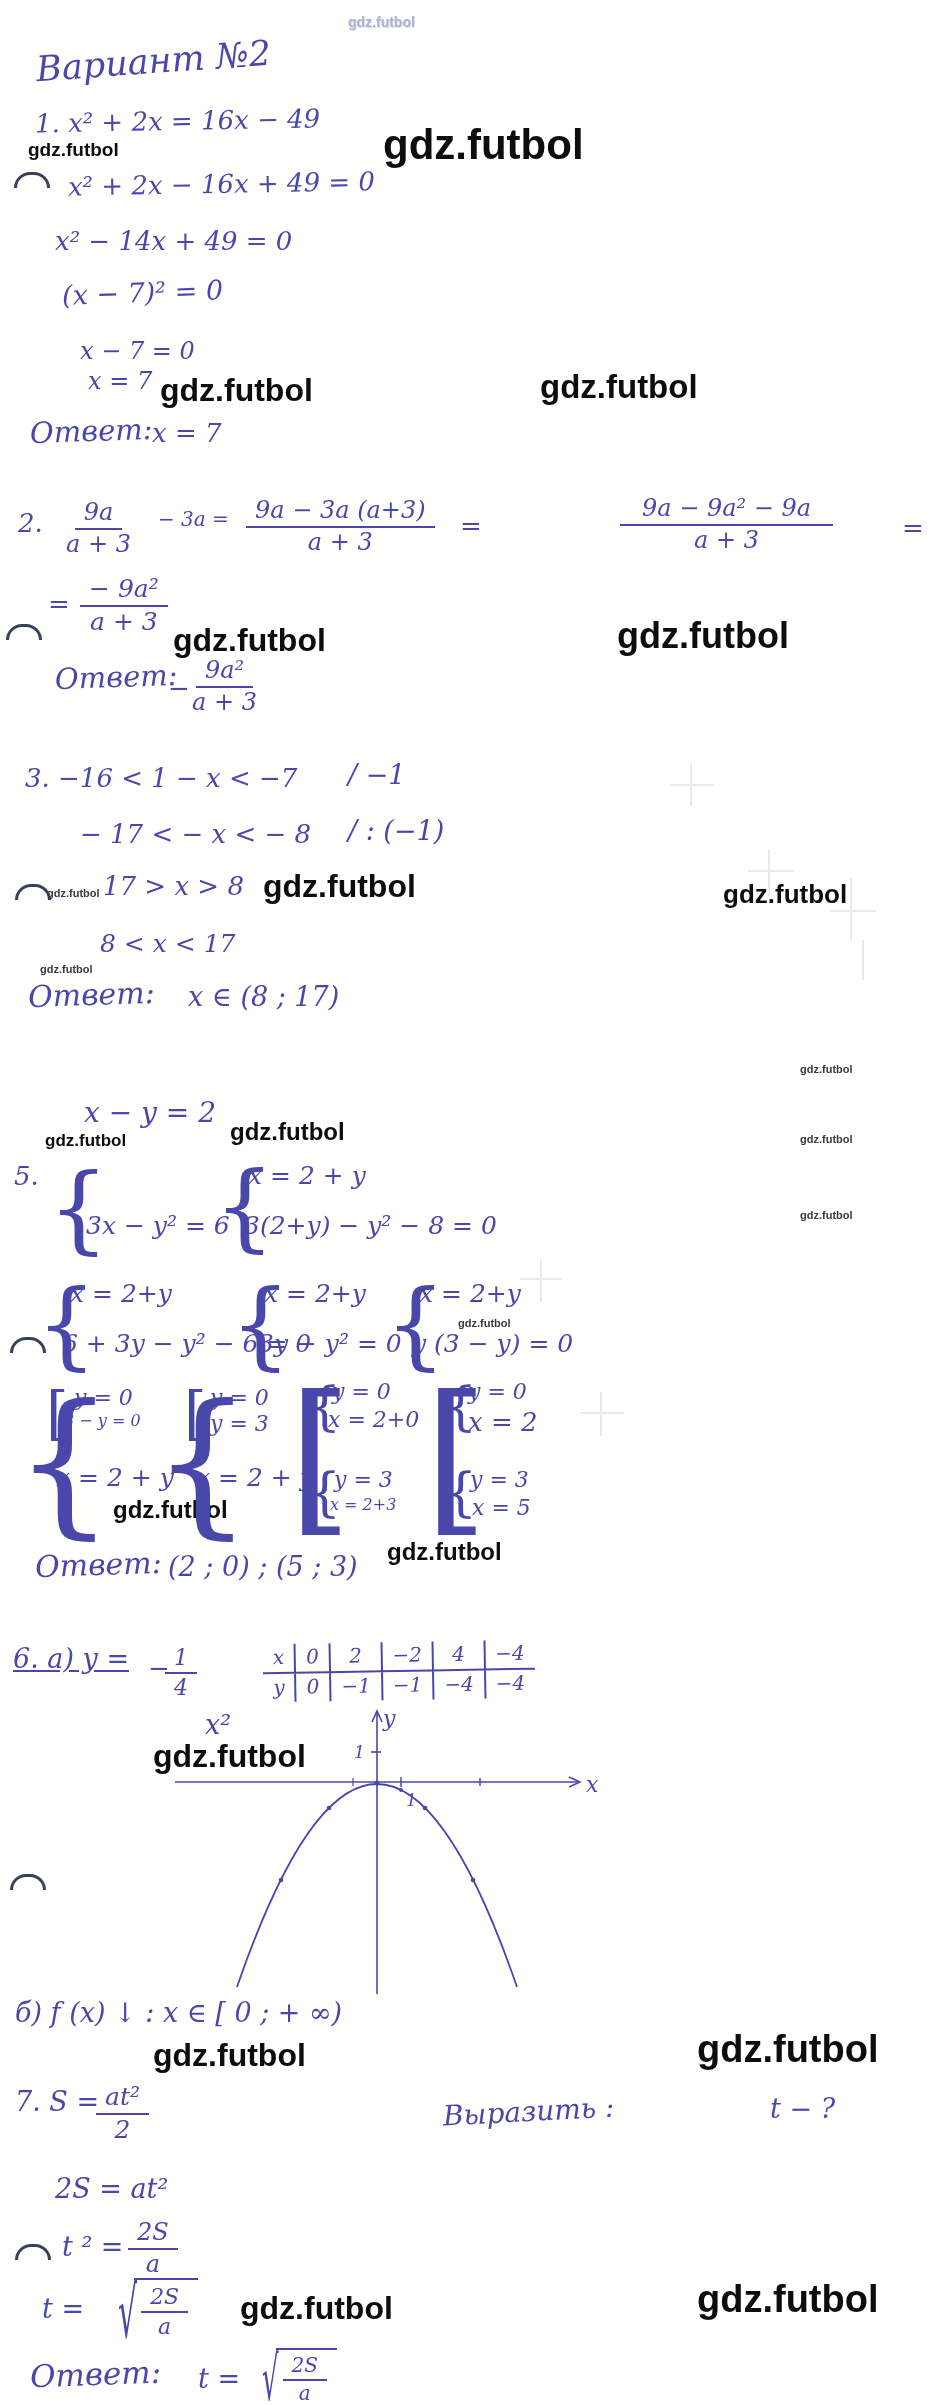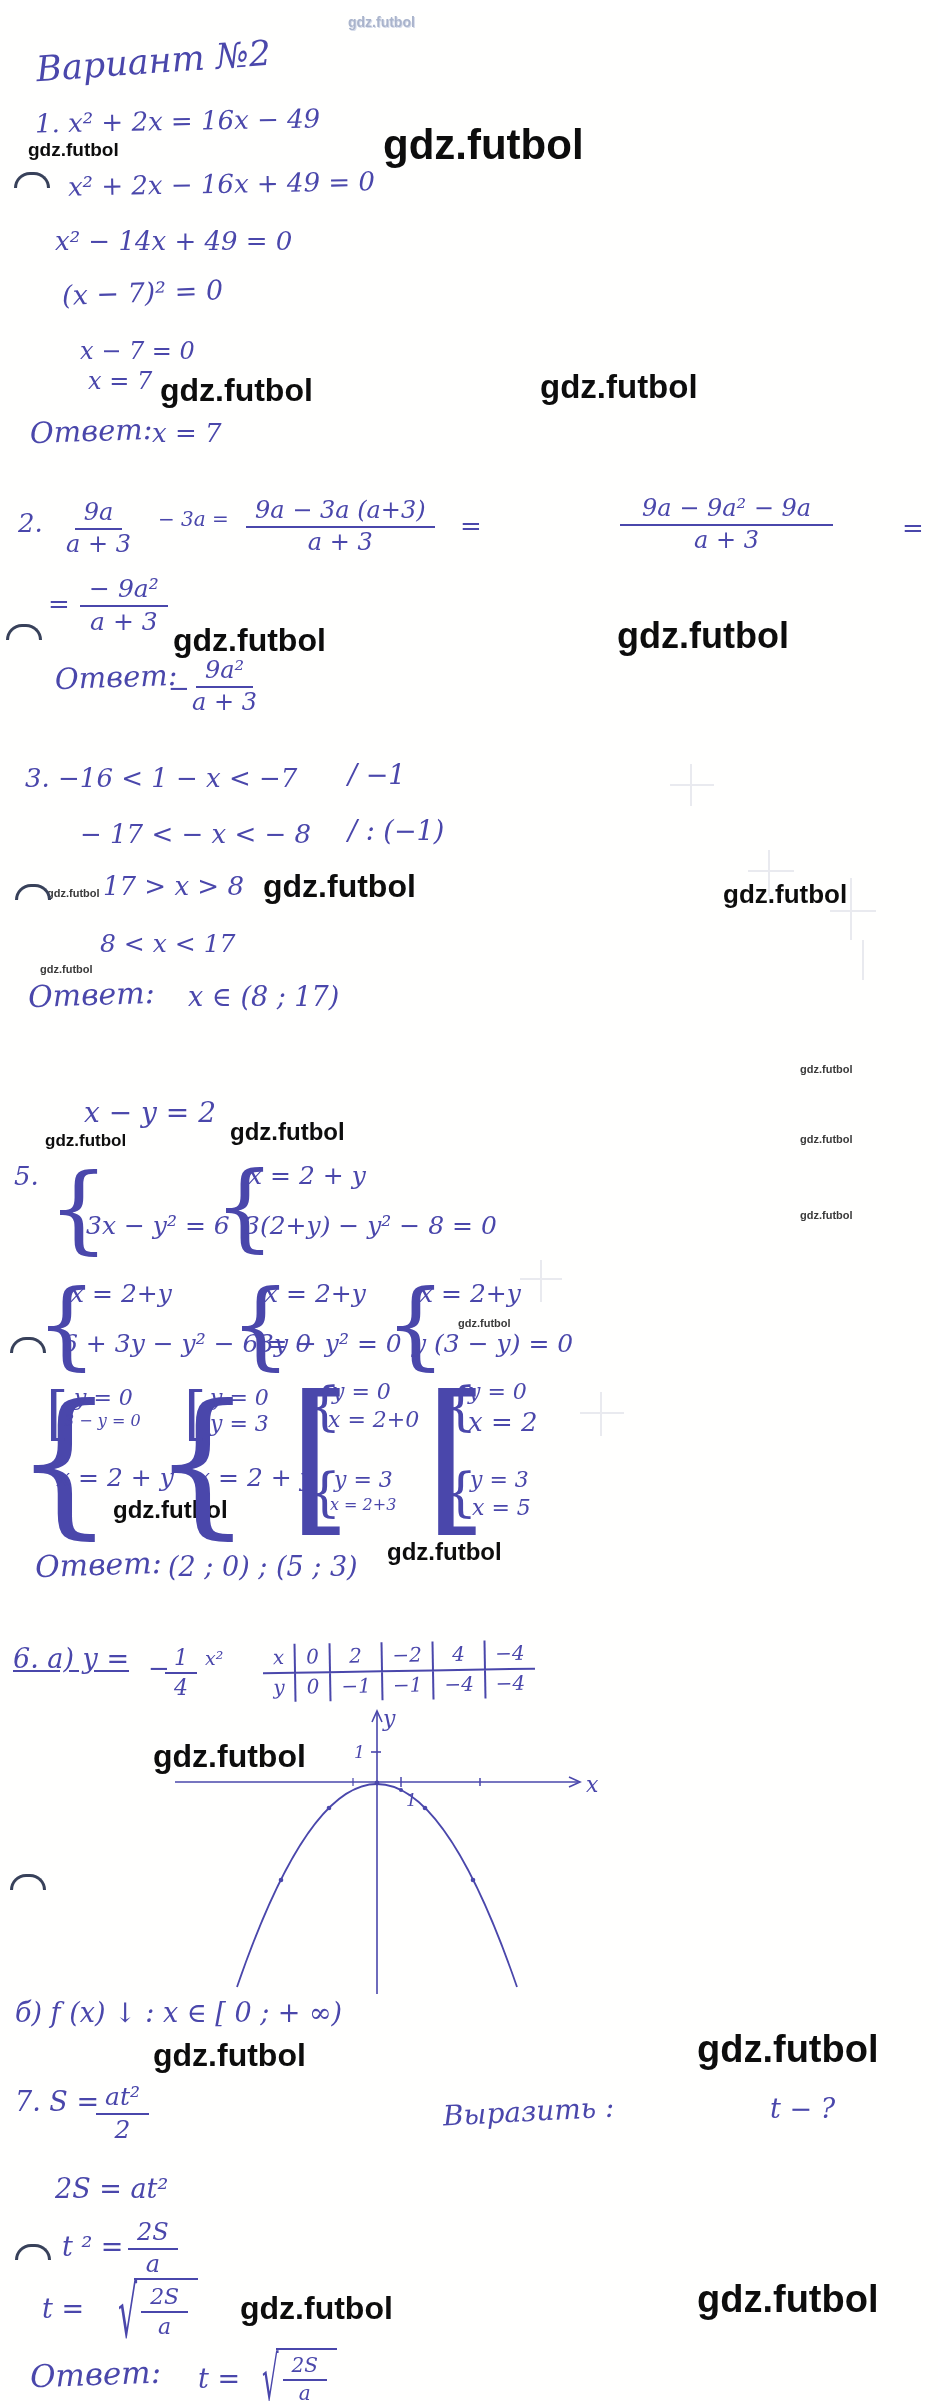--- a/index.html
+++ b/index.html
@@ -173,21 +173,21 @@
 
   <div class="hw" style="left:35px;top:1536px;font-size:30px;transform:rotate(-2deg);">Ответ:</div>
   <div class="hw" style="left:168px;top:1540px;font-size:27px;">(2 ; 0) ;   (5 ; 3)</div>
 
   <div class="hw" style="left:13px;top:1632px;font-size:27px;text-decoration:underline;">6.  a)  y  =</div>
   <div class="hw" style="left:148px;top:1642px;font-size:26px;">−</div>
   <div class="frac" style="left:165px;top:1634px;font-size:22px;">
     <span class="fn">1</span>
     <span class="fd">4</span>
   </div>
-  <div class="hw" style="left:205px;top:1636px;font-size:19px;">x²</div>
+  <div class="hw" style="left:205px;top:1698px;font-size:27px;">x²</div>
 
   <div class="vt" style="left:263px;top:1630px;">
     <span>x</span>
     <span>0</span>
     <span>2</span>
     <span>−2</span>
     <span>4</span>
     <span>−4</span>
     <span>y</span>
     <span>0</span>

